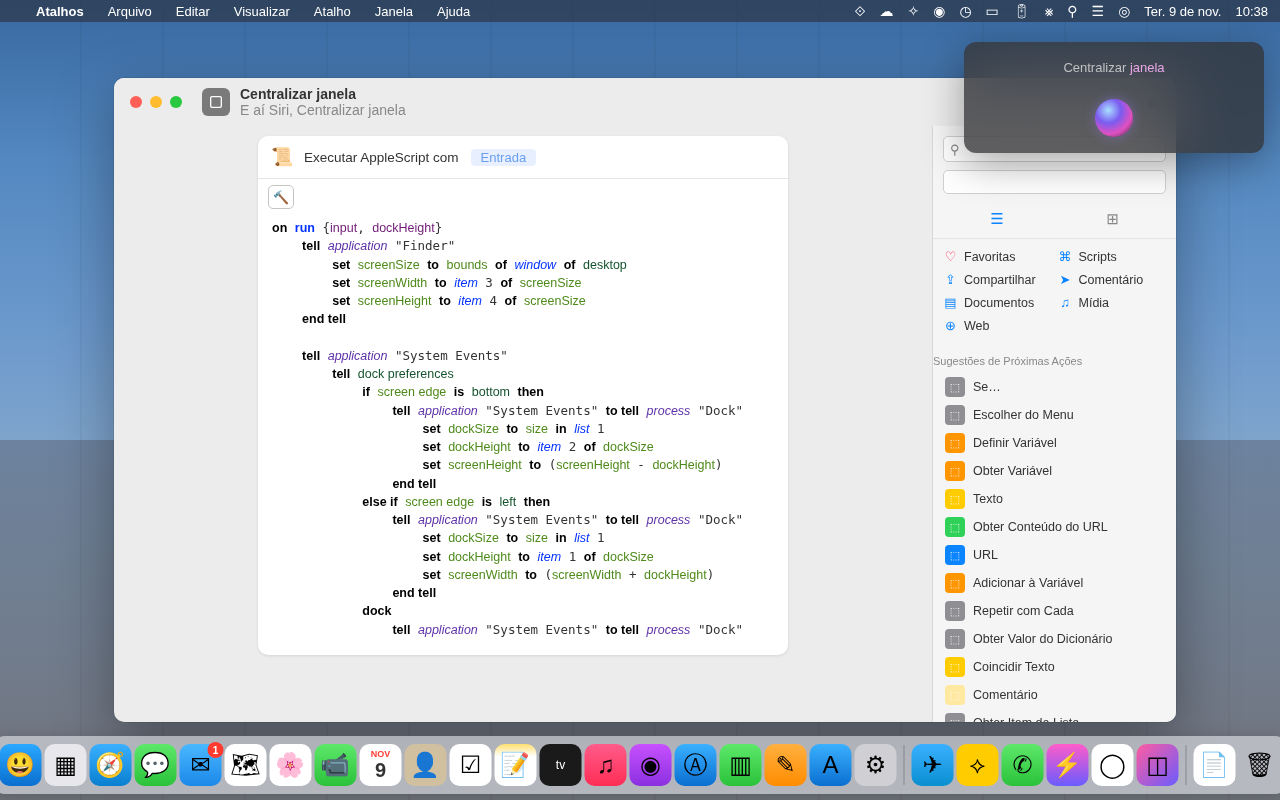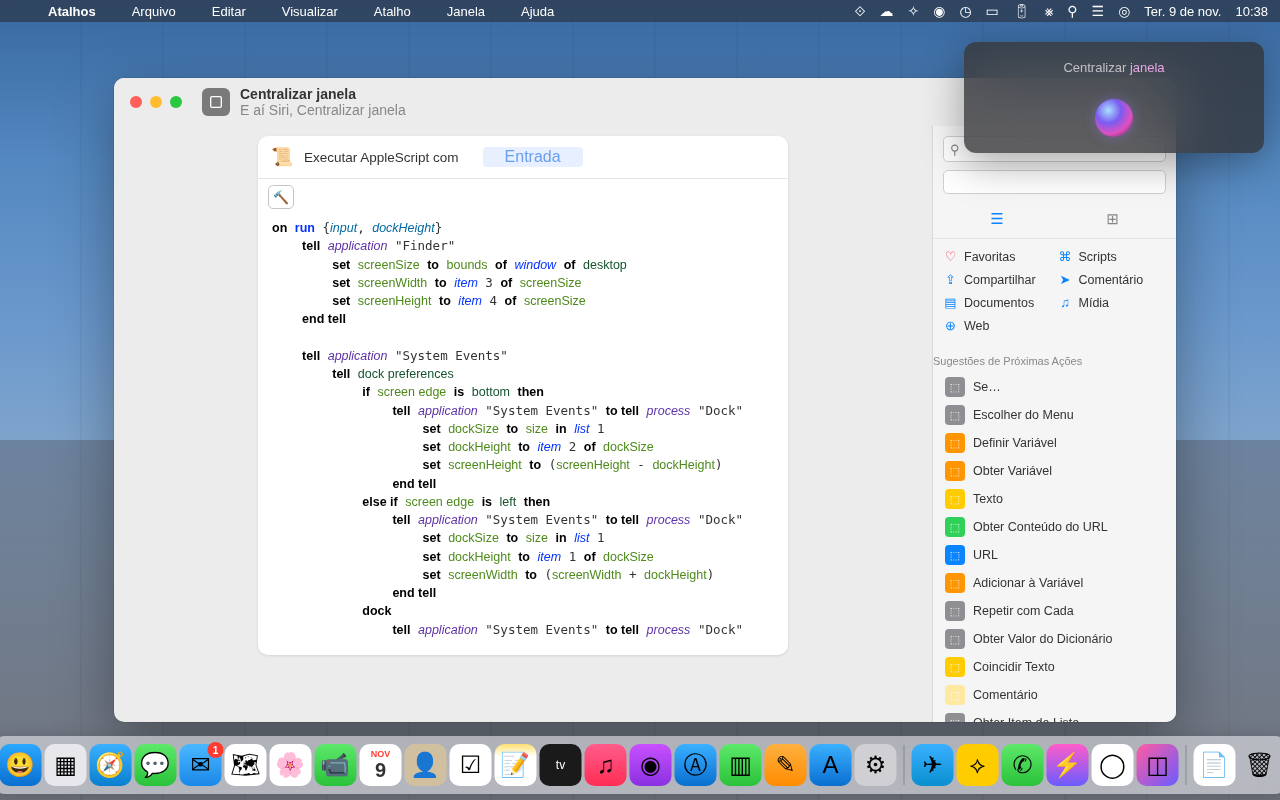--- a/index.html
+++ b/index.html
@@ -1,20 +1,20 @@
 <!DOCTYPE html>
 <html><head>
 <meta charset="utf-8">
 <style>
 *{margin:0;padding:0;box-sizing:border-box;font-family:-apple-system,BlinkMacSystemFont,"Helvetica Neue",sans-serif;-webkit-font-smoothing:antialiased}
 body{width:1280px;height:800px;overflow:hidden;background:linear-gradient(180deg,#4a7ba8 0%,#5a8abc 15%,#6b95c4 35%,#7fa5cc 55%,#9ab8d4 75%,#b8c8d8 100%);position:relative}
 .desktop-bg{position:absolute;inset:0;background:linear-gradient(180deg,#3868a0 0%,#5488c0 20%,#6a98cc 40%,#85a8cc 60%,#a0b8d0 80%,#c0c8d0 100%)}
 .desktop-bg::before{content:"";position:absolute;inset:0;background:repeating-linear-gradient(90deg,transparent 0,transparent 80px,rgba(0,0,0,0.04) 80px,rgba(0,0,0,0.04) 82px),linear-gradient(180deg,transparent 0%,transparent 55%,rgba(80,80,90,0.4) 55%,rgba(60,60,70,0.6) 100%)}
 .menubar{position:absolute;top:0;left:0;right:0;height:22px;background:rgba(40,40,45,0.55);backdrop-filter:blur(20px);display:flex;align-items:center;padding:0 12px;font-size:13px;color:#fff;z-index:100}
-.menubar-left{display:flex;align-items:flex-start;gap:36px}
+.menubar-left{display:flex;align-items:flex-start;gap:24px}
 .apple-logo{font-size:15px}
 .menu-item{cursor:pointer}
 .app-name{font-weight:600}
 .menubar-right{margin-left:auto;display:flex;align-items:center;gap:14px;font-size:13px}
 .menubar-right .icon{font-size:14px}
 .window{position:absolute;left:114px;top:78px;width:1062px;height:644px;background:#ececec;border-radius:10px;box-shadow:0 20px 60px rgba(0,0,0,0.35),0 0 0 0.5px rgba(0,0,0,0.15);overflow:hidden;display:flex;flex-direction:column}
 .titlebar{height:48px;display:flex;align-items:center;padding:0 16px;gap:10px;background:#ececec}
 .traffic{display:flex;gap:8px;margin-right:10px}
 .traffic span{width:12px;height:12px;border-radius:50%}
 .tr-r{background:#ff5f57}.tr-y{background:#febc2e}.tr-g{background:#28c840}
@@ -24,29 +24,29 @@
 .title-text .main{font-size:14px;font-weight:600;color:#333}
 .title-text .sub{font-size:14px;color:#888}
 .title-actions{margin-left:auto;display:flex;gap:22px;color:#555;font-size:16px}
 .title-actions span{cursor:pointer}
 .window-body{flex:1;display:flex;overflow:hidden}
 .main-content{flex:1;padding:10px 18px 18px;overflow:auto}
 .action-card{max-width:530px;margin:0 auto;background:#fff;border-radius:10px;box-shadow:0 1px 3px rgba(0,0,0,0.1)}
 .action-header{display:flex;align-items:center;gap:10px;padding:10px 14px;border-bottom:1px solid #e5e5e5}
 .action-header .hdr-icon{width:22px;height:22px;display:flex;align-items:center;justify-content:center;font-size:18px}
 .action-header .hdr-label{font-size:13.5px;color:#333;font-weight:500}
-.action-header .hdr-input{color:#8c8c8c;font-size:16px;margin-left:14px;background:#e8f0ff;padding:1px 22px;border-radius:4px;color:#6a9fef}
+.action-header .hdr-input{color:#8c8c8c;font-size:13px;margin-left:2px;background:#e8f0ff;padding:1px 10px;border-radius:4px;color:#6a9fef}
 .code-toolbar{padding:6px 10px}
 .code-tool-btn{width:26px;height:24px;border:0.5px solid #c5c5c5;border-radius:5px;background:#fff;display:flex;align-items:center;justify-content:center;font-size:13px;color:#555;cursor:pointer}
 .code-area{padding:4px 14px 16px;font-family:Menlo,Monaco,monospace;font-size:12.5px;line-height:1.46;color:#333;white-space:pre}
 .kw{color:#000;font-weight:bold}
 .cmd{color:#0433ff;font-weight:bold}
 .cls{color:#5e32a8;font-style:italic}
 .prop{color:#4e8a1b}
-.var{color:#0369a1;font-style:italic}
+.var{color:#701a75;}
 .type{color:#0433ff;font-style:italic}
 .val{color:#14532d}
 .sidebar{width:244px;background:#f5f5f5;border-left:1px solid #d8d8d8;display:flex;flex-direction:column;overflow:hidden}
 .search-box{margin:10px 10px 4px;height:26px;background:#fff;border:1px solid #d0d0d0;border-radius:5px;display:flex;align-items:center;padding:0 6px;color:#888;font-size:13px}
 .secondary-select{margin:4px 10px 10px;height:24px;background:#fff;border:1px solid #d0d0d0;border-radius:5px}
 .tabs{display:flex;justify-content:space-around;padding:6px 6px 10px;color:#0a84ff;font-size:15px;border-bottom:1px solid #e4e4e4}
 .tabs span{cursor:pointer;color:#888}
 .tabs span.active{color:#0a84ff}
 .cat-grid{padding:8px 10px 12px;display:grid;grid-template-columns:1fr 1fr;gap:4px 6px;font-size:12.5px;color:#333}
 .cat-item{display:flex;align-items:center;gap:6px;padding:2px 0;cursor:pointer}

